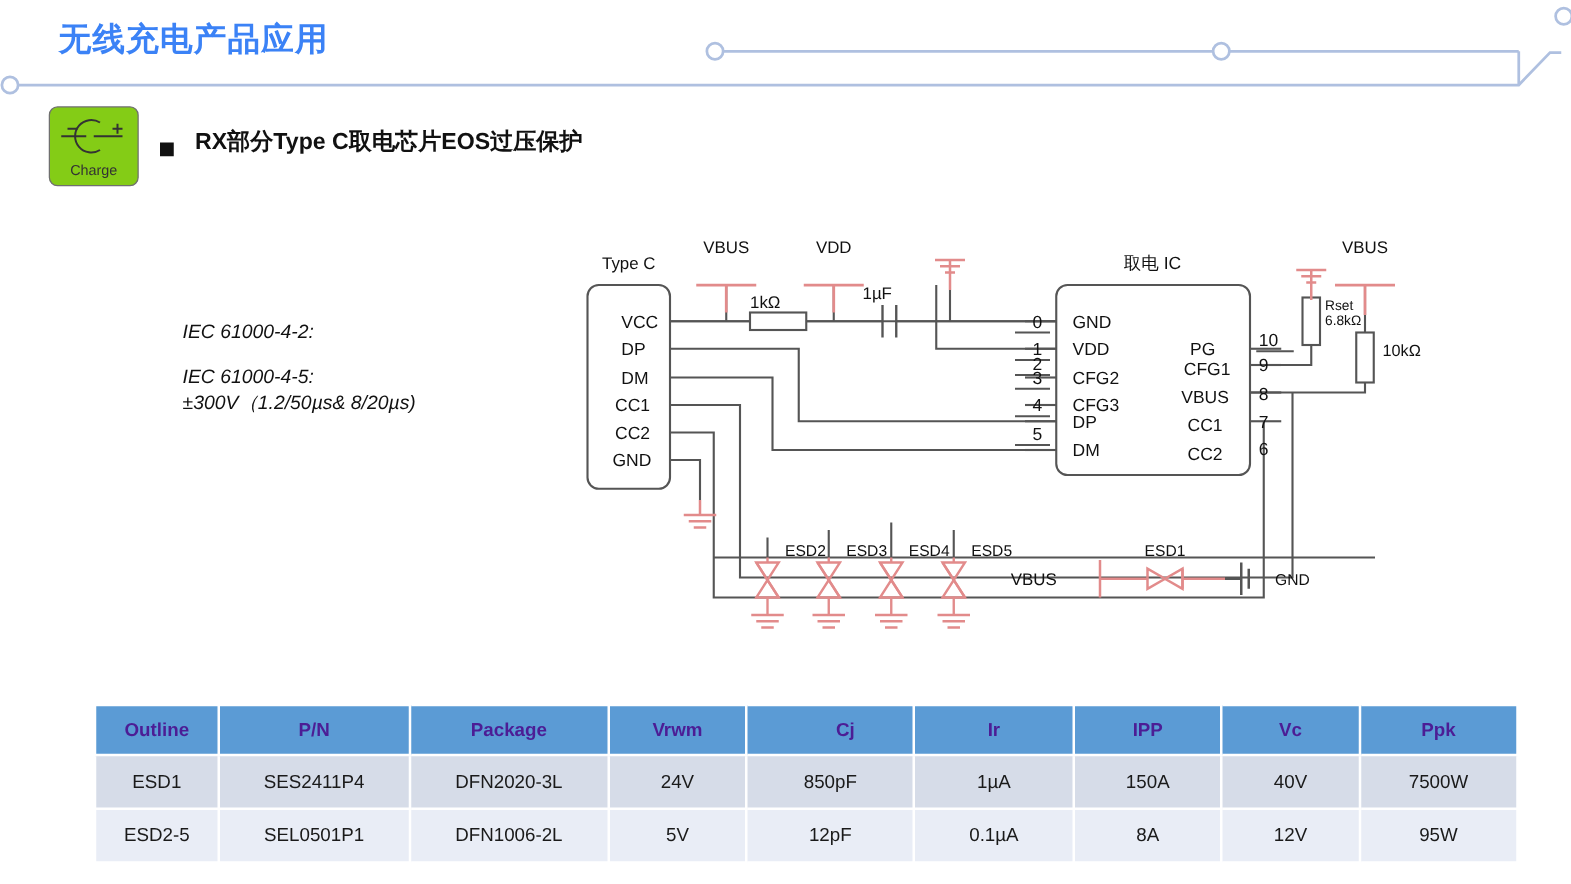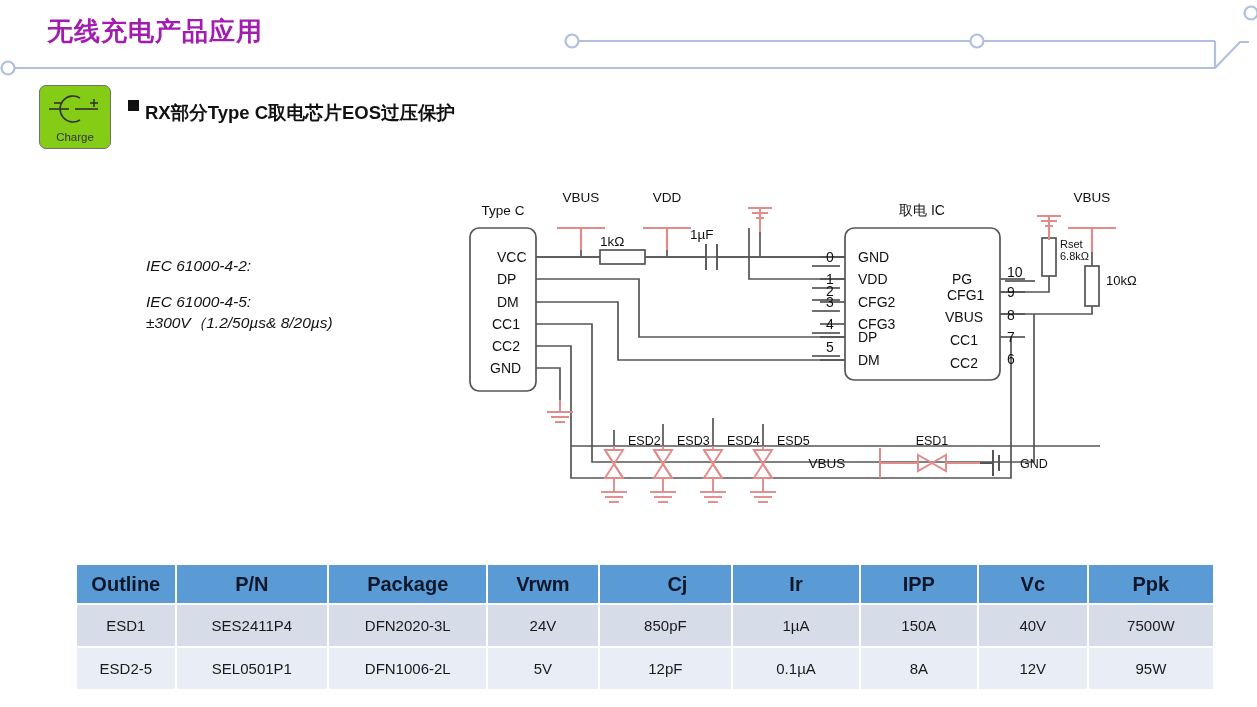--- a/index.html
+++ b/index.html
@@ -8,21 +8,21 @@
     background:#ffffff;
     font-family:"Liberation Sans","DejaVu Sans",sans-serif;
     color:#1a1a1a;
   }
   .slide{position:absolute;inset:0;}
 
   
   #header-decor{position:absolute;left:0;top:0;width:1257px;height:90px;}
   #slide-title{
     position:absolute;left:47px;top:14px;
-    font-size:26px;font-weight:bold;color:#a21caf;
+    font-size:26px;font-weight:bold;color:#3b82f6;
     letter-spacing:1px;white-space:nowrap;
   }
   #brand-logo{position:absolute;left:1012px;top:26px;width:235px;height:46px;}
   .logo-mark{position:absolute;left:0;top:0;width:78px;height:44px;}
   .logo-cn{
     position:absolute;left:88px;top:-2px;
     font-size:25px;font-weight:bold;color:#111;
     letter-spacing:5px;white-space:nowrap;
   }
   .logo-en{
@@ -34,36 +34,36 @@
   
   #charge-badge{
     position:absolute;left:39px;top:85px;width:70px;height:62px;
     border:1px solid #6f6f6f;border-radius:7px;background:#84cc16;
   }
   #charge-badge svg{position:absolute;left:6px;top:6px;}
   #charge-label{
     position:absolute;left:0;right:0;bottom:5px;text-align:center;
     font-size:11.5px;color:#333;
   }
-  #bullet-row{position:absolute;left:128px;top:100px;display:flex;align-items:flex-start;gap:6px;}
+  #bullet-row{position:absolute;left:128px;top:100px;display:flex;align-items:flex-end;gap:17px;}
   #bullet-square{width:11px;height:11px;background:#111;display:inline-block;}
   #bullet-text{font-size:18.5px;font-weight:bold;color:#111;white-space:nowrap;}
 
   
   #spec-block{position:absolute;left:146px;top:255px;font-size:15.5px;line-height:21px;color:#111;font-style:italic;}
   #spec-block .gap{height:15px;}
 
   
   #schematic{position:absolute;left:0;top:0;width:1257px;height:545px;}
   .sch-txt{font-family:"Liberation Sans","DejaVu Sans",sans-serif;fill:#111;}
 
   
   #spec-table{position:absolute;left:75px;top:563px;width:1140px;border-collapse:collapse;}
   #spec-table th{
-    background:#5B9BD5;color:#0f172a;font-size:20px;font-weight:bold;
+    background:#5B9BD5;color:#4c1d95;font-size:15px;font-weight:bold;
     height:36px;border:2px solid #ffffff;text-align:center;
   }
   #spec-table td{
     font-size:15px;color:#1a1a1a;height:39px;text-align:center;
     border:2px solid #ffffff;
   }
   #spec-table tbody tr:nth-child(1) td{background:#D6DCE8;}
   #spec-table tbody tr:nth-child(2) td{background:#E9EDF6;}
   .col-outline{width:97px;}
   .col-pn{width:152px;}

